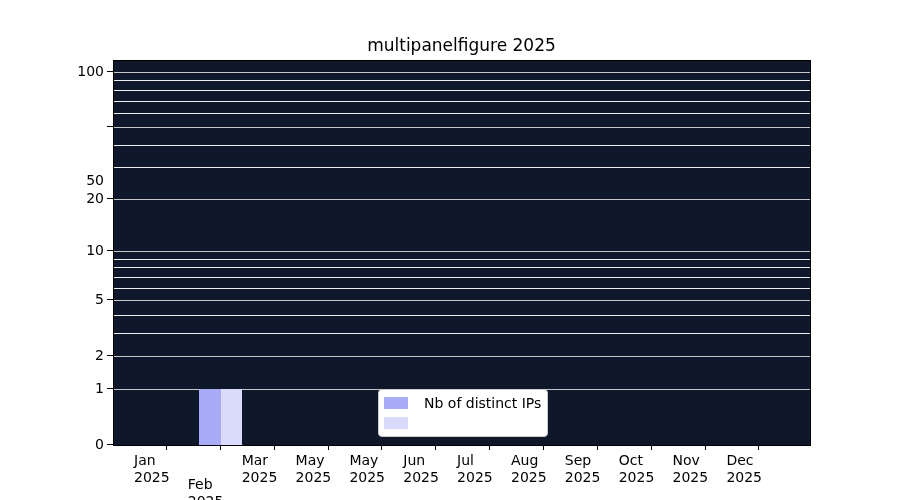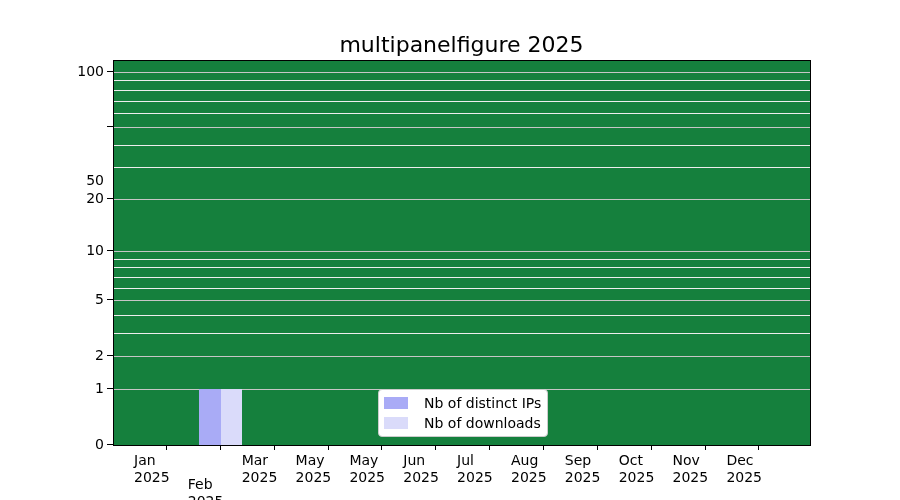--- a/index.html
+++ b/index.html
@@ -3,25 +3,25 @@
 <meta charset="utf-8">
 <style>
   html,body{margin:0;padding:0;background:#fff;}
   .figure{
     position:relative;width:900px;height:500px;background:#ffffff;
     font-family:"DejaVu Sans","Liberation Sans",sans-serif;color:#000;
     overflow:hidden;
   }
   .chart-title{
     position:absolute;left:113px;top:34px;width:697px;height:22px;
-    text-align:center;font-size:22px;line-height:22px;color:#000;
+    text-align:center;font-size:17px;line-height:22px;color:#000;
   }
   .plot{
     position:absolute;left:113px;top:60px;width:696px;height:384px;
-    border:1px solid #000;background:#15803d;text-align:center;
+    border:1px solid #000;background:#0f172a;text-align:center;
   }
   .gridline{position:absolute;left:0;width:100%;height:1px;}
   .gridline.major{background:#c6c6c6;}
   .gridline.minor{background:#ededed;}
   .bar{position:absolute;bottom:0;}
   .ytick{position:absolute;width:6px;height:1px;background:#000;}
   .xtick{position:absolute;width:1px;height:5px;background:#000;}
   .ylabel{
     position:absolute;left:20px;width:84px;height:18px;line-height:18px;
     text-align:right;font-size:14px;color:#000;
@@ -70,21 +70,20 @@
         <div class="bar" style="left: 85.3px; width: 21.5px; height: 56px; background: rgb(169, 171, 246);"></div>
         <div class="bar" style="left: 106.8px; width: 21.5px; height: 56px; background: rgb(218, 219, 250);"></div>
       </div>
     <div class="legend" id="legend">
         <div class="legend-row">
           <div class="legend-swatch" style="background: rgb(169, 171, 246);"></div>
           <div class="legend-label">Nb of distinct IPs</div>
         </div>
         <div class="legend-row">
           <div class="legend-swatch" style="background: rgb(218, 219, 250);"></div>
-          <div class="legend-label">Nb of downloads</div>
         </div>
       </div>
   </div>
   <div id="yaxis">
       <div class="ytick" style="left: 107px; top: 444px;"></div>
       <div class="ylabel" style="top: 435px;">0</div>
       <div class="ytick" style="left: 107px; top: 388px;"></div>
       <div class="ylabel" style="top: 379px;">1</div>
       <div class="ytick" style="left: 107px; top: 355.2px;"></div>
       <div class="ylabel" style="top: 346.2px;">2</div>

